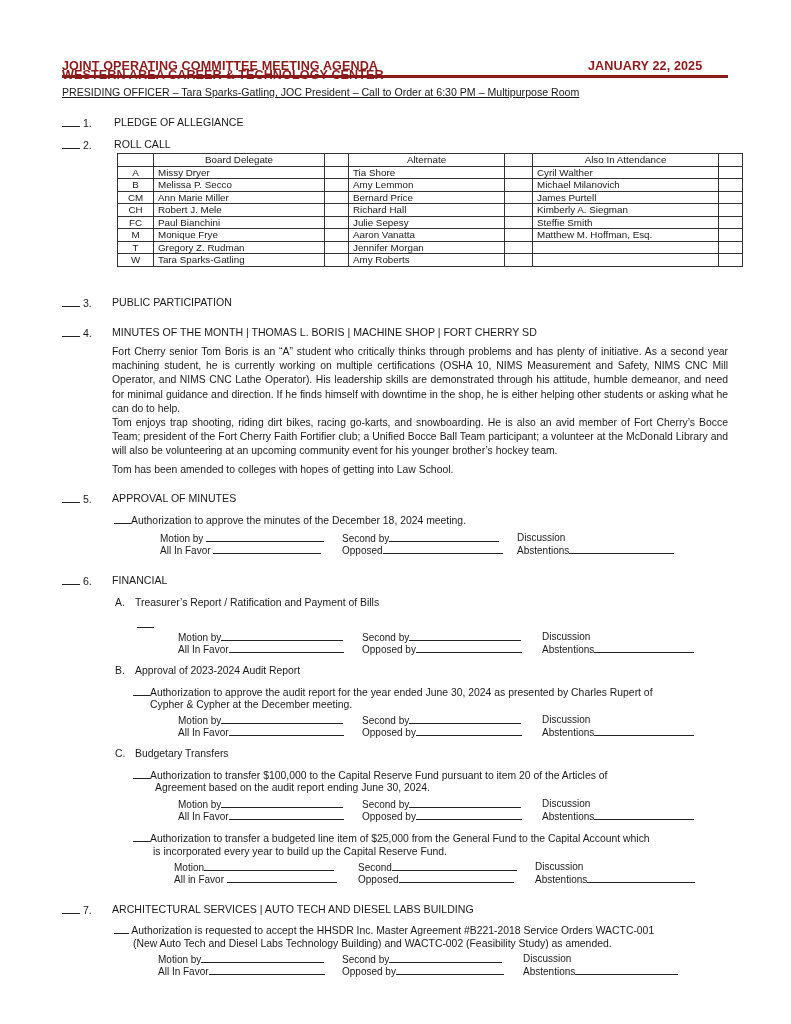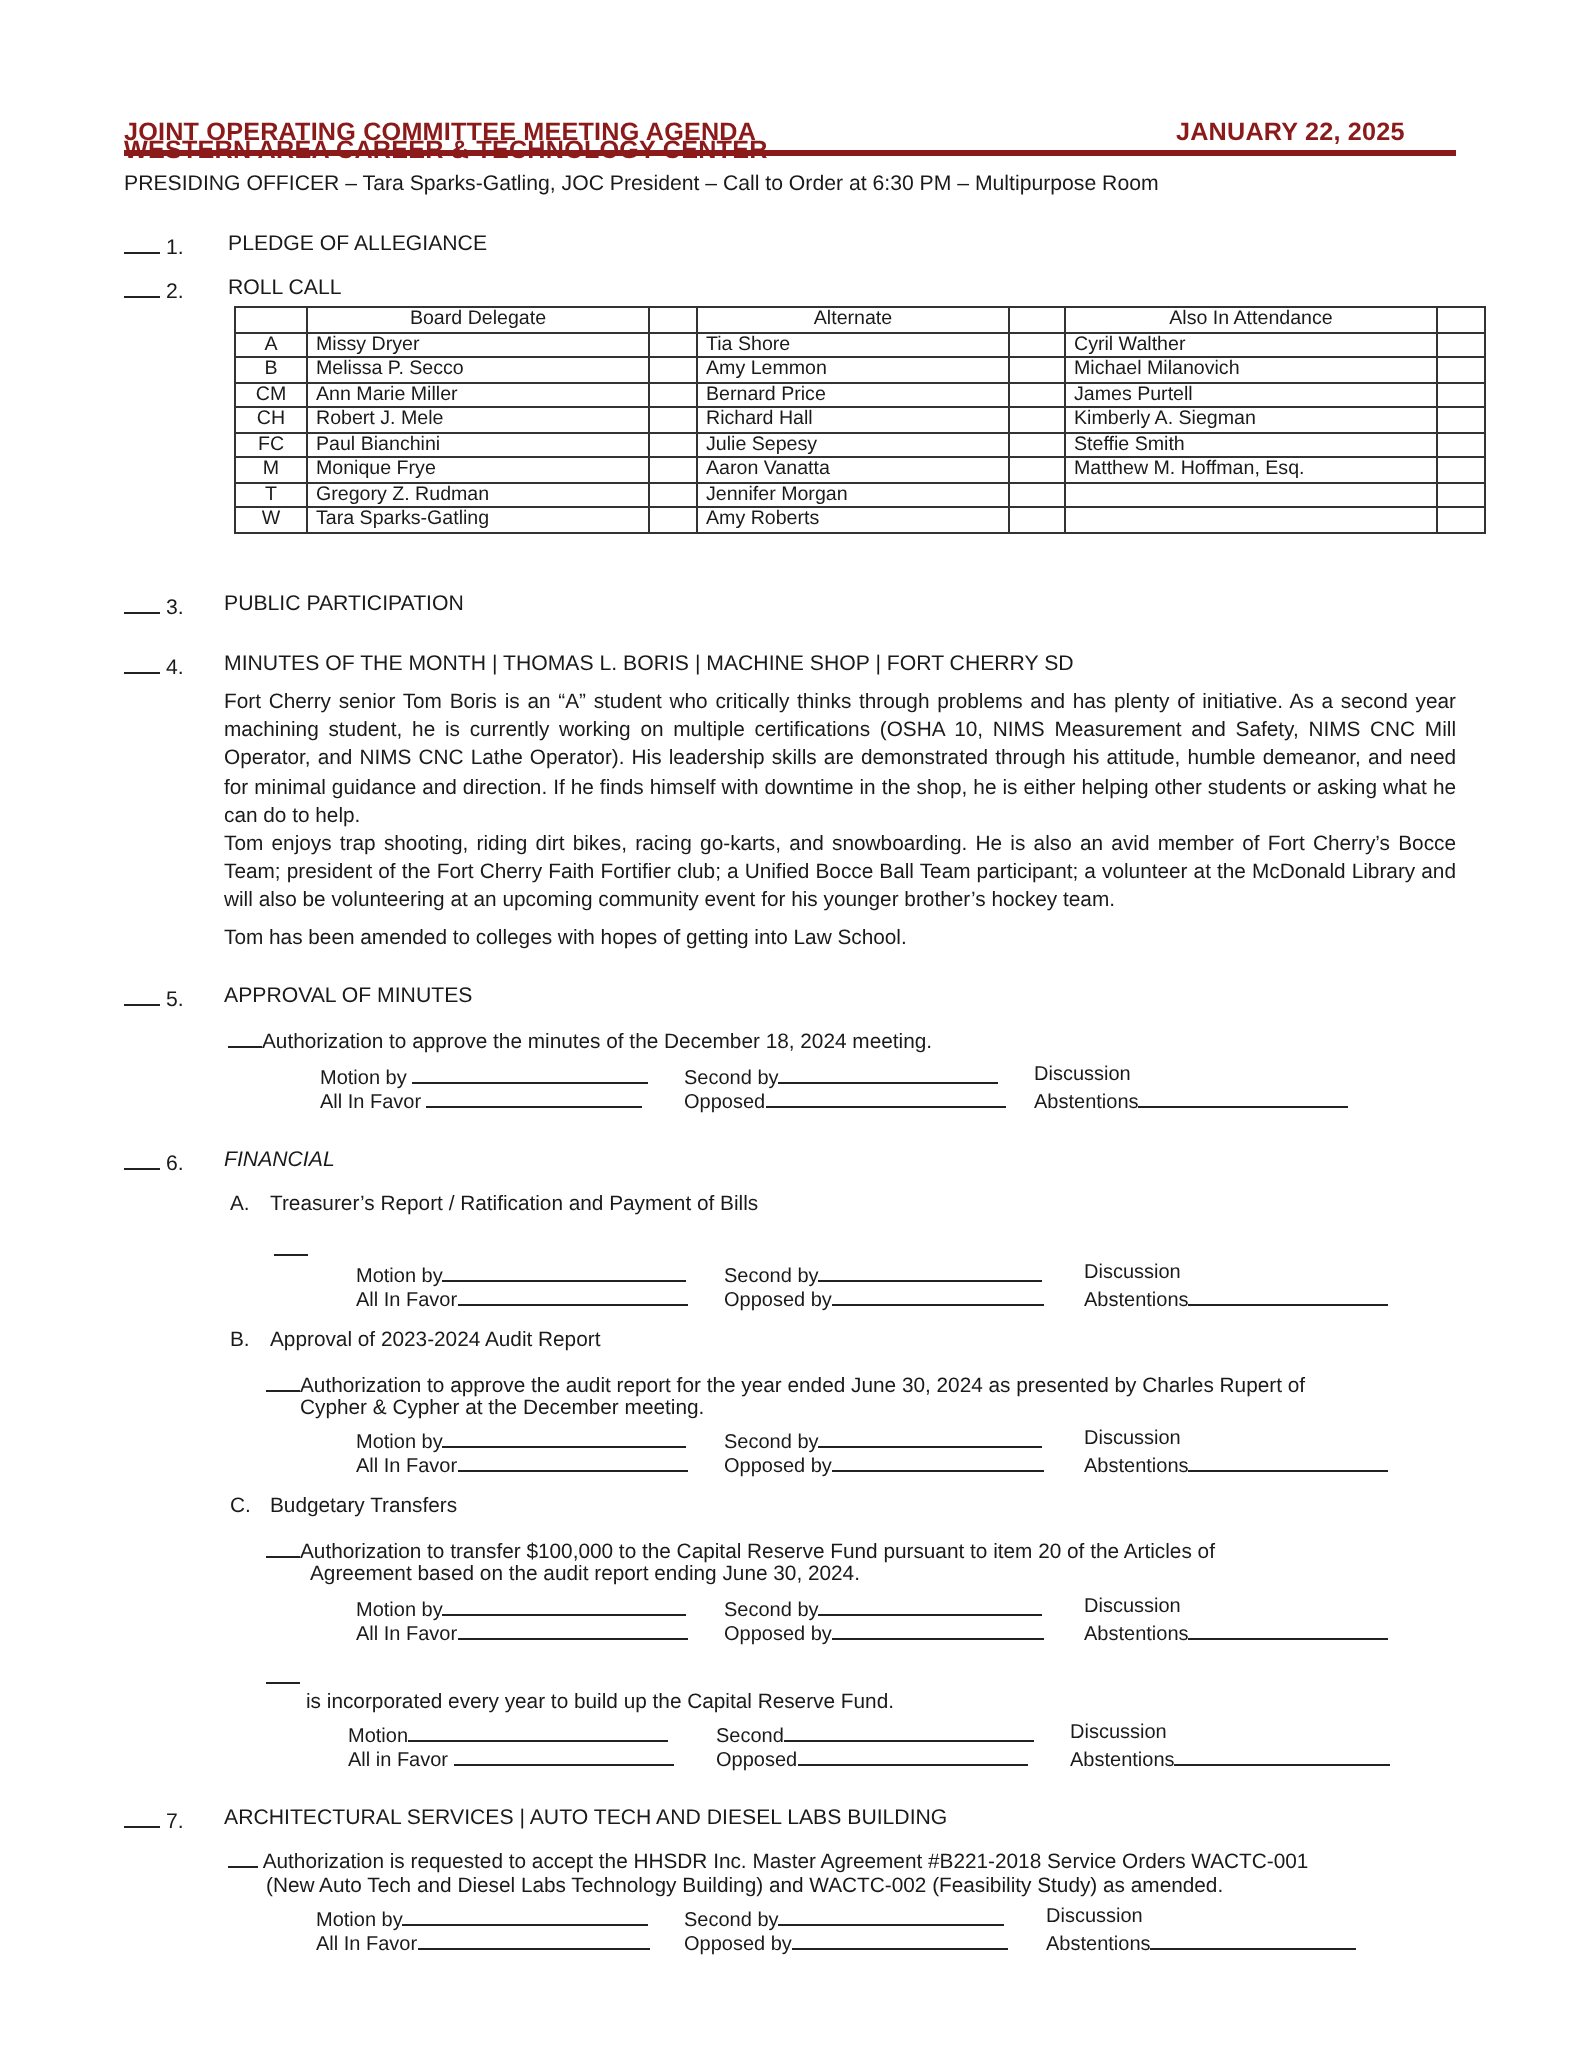--- a/index.html
+++ b/index.html
@@ -1,21 +1,21 @@
 <!DOCTYPE html>
 <html><head>
 <meta charset="utf-8">
 <style>
   html, body { margin: 0; padding: 0; background: #ffffff; }
   body { width: 791px; height: 1024px; position: relative; overflow: hidden;
          font-family: "Liberation Sans", sans-serif; color: #1a1a1a; font-size: 10.4px; }
   .abs { position: absolute; }
   .hdr { color: #8b1a1a; font-weight: bold; font-size: 12.6px; letter-spacing: 0.1px; }
   .rule { position: absolute; left: 62px; width: 666px; background: #8b1a1a; }
-  .presiding { font-size: 10.6px; }
+  .presiding { font-size: 10.6px; text-decoration: underline; }
   .item-num { font-size: 10.6px; }
   .blank { display: inline-block; border-bottom: 1px solid #222; height: 10px; vertical-align: baseline; }
   .item-title { font-size: 10.6px; }
   .para { font-size: 10.4px; line-height: 14.2px; text-align: justify; }
   table.roll { position: absolute; left: 117px; top: 153px; border-collapse: collapse; font-size: 9.8px; }
   table.roll td { border: 1px solid #333; padding: 0 4px; height: 11.5px; line-height: 11.5px; white-space: nowrap; }
   table.roll td.c { text-align: center; }
   .vote { font-size: 10px; line-height: 12.6px; }
   .vote .cell { position: absolute; white-space: nowrap; }
   .uline { display: inline-block; border-bottom: 1px solid #222; height: 9px; }
@@ -157,21 +157,21 @@
   <div class="cell" style="left:342px;top:532px;"><span>Second by</span><span class="uline" style="width:110px;"></span></div>
   <div class="cell" style="left:342px;top:544px;"><span>Opposed</span><span class="uline" style="width:120px;"></span></div>
   <div class="cell" style="left:517px;top:532px;"><span>Discussion</span></div>
   <div class="cell" style="left:517px;top:544px;"><span>Abstentions</span><span class="uline" style="width:105px;"></span></div>
 </div>
 
 <div class="abs item-num" style="left:62px;top:574px;">
   <span class="blank" style="width:18px;"></span>
   <span>6.</span>
 </div>
-<div class="abs item-title" style="left:112px;top:574px;font-style:italic;">FINANCIAL</div>
+<div class="abs item-title" style="left:112px;top:574px;">FINANCIAL</div>
 
 <div class="abs motion" style="left:115px;top:596px;"><span>A.</span></div>
 <div class="abs motion" style="left:135px;top:596px;">Treasurer’s Report / Ratification and Payment of Bills</div>
 <div class="abs motion" style="left:137px;top:617px;">
   <span class="blank" style="width:17px;"></span>
 </div>
 <div class="vote">
   <div class="cell" style="left:178px;top:631px;"><span>Motion by</span><span class="uline" style="width:122px;"></span></div>
   <div class="cell" style="left:178px;top:643px;"><span>All In Favor</span><span class="uline" style="width:115px;"></span></div>
   <div class="cell" style="left:362px;top:631px;"><span>Second by</span><span class="uline" style="width:112px;"></span></div>
@@ -204,21 +204,21 @@
 <div class="vote">
   <div class="cell" style="left:178px;top:798px;"><span>Motion by</span><span class="uline" style="width:122px;"></span></div>
   <div class="cell" style="left:178px;top:810px;"><span>All In Favor</span><span class="uline" style="width:115px;"></span></div>
   <div class="cell" style="left:362px;top:798px;"><span>Second by</span><span class="uline" style="width:112px;"></span></div>
   <div class="cell" style="left:362px;top:810px;"><span>Opposed by</span><span class="uline" style="width:106px;"></span></div>
   <div class="cell" style="left:542px;top:798px;"><span>Discussion</span></div>
   <div class="cell" style="left:542px;top:810px;"><span>Abstentions</span><span class="uline" style="width:100px;"></span></div>
 </div>
 
 <div class="abs motion" style="left:133px;top:831px;">
-  <span class="blank" style="width:17px;"></span>
+  <span class="blank" style="width:17px;"></span><span>Authorization to transfer a budgeted line item of $25,000 from the General Fund to the Capital Account which</span>
 </div>
 <div class="abs motion" style="left:153px;top:845px;">is incorporated every year to build up the Capital Reserve Fund.</div>
 <div class="vote">
   <div class="cell" style="left:174px;top:861px;"><span>Motion</span><span class="uline" style="width:130px;"></span></div>
   <div class="cell" style="left:174px;top:873px;"><span>All in Favor</span> <span class="uline" style="width:110px;"></span></div>
   <div class="cell" style="left:358px;top:861px;"><span>Second</span><span class="uline" style="width:125px;"></span></div>
   <div class="cell" style="left:358px;top:873px;"><span>Opposed</span><span class="uline" style="width:115px;"></span></div>
   <div class="cell" style="left:535px;top:861px;"><span>Discussion</span></div>
   <div class="cell" style="left:535px;top:873px;"><span>Abstentions</span><span class="uline" style="width:108px;"></span></div>
 </div>

